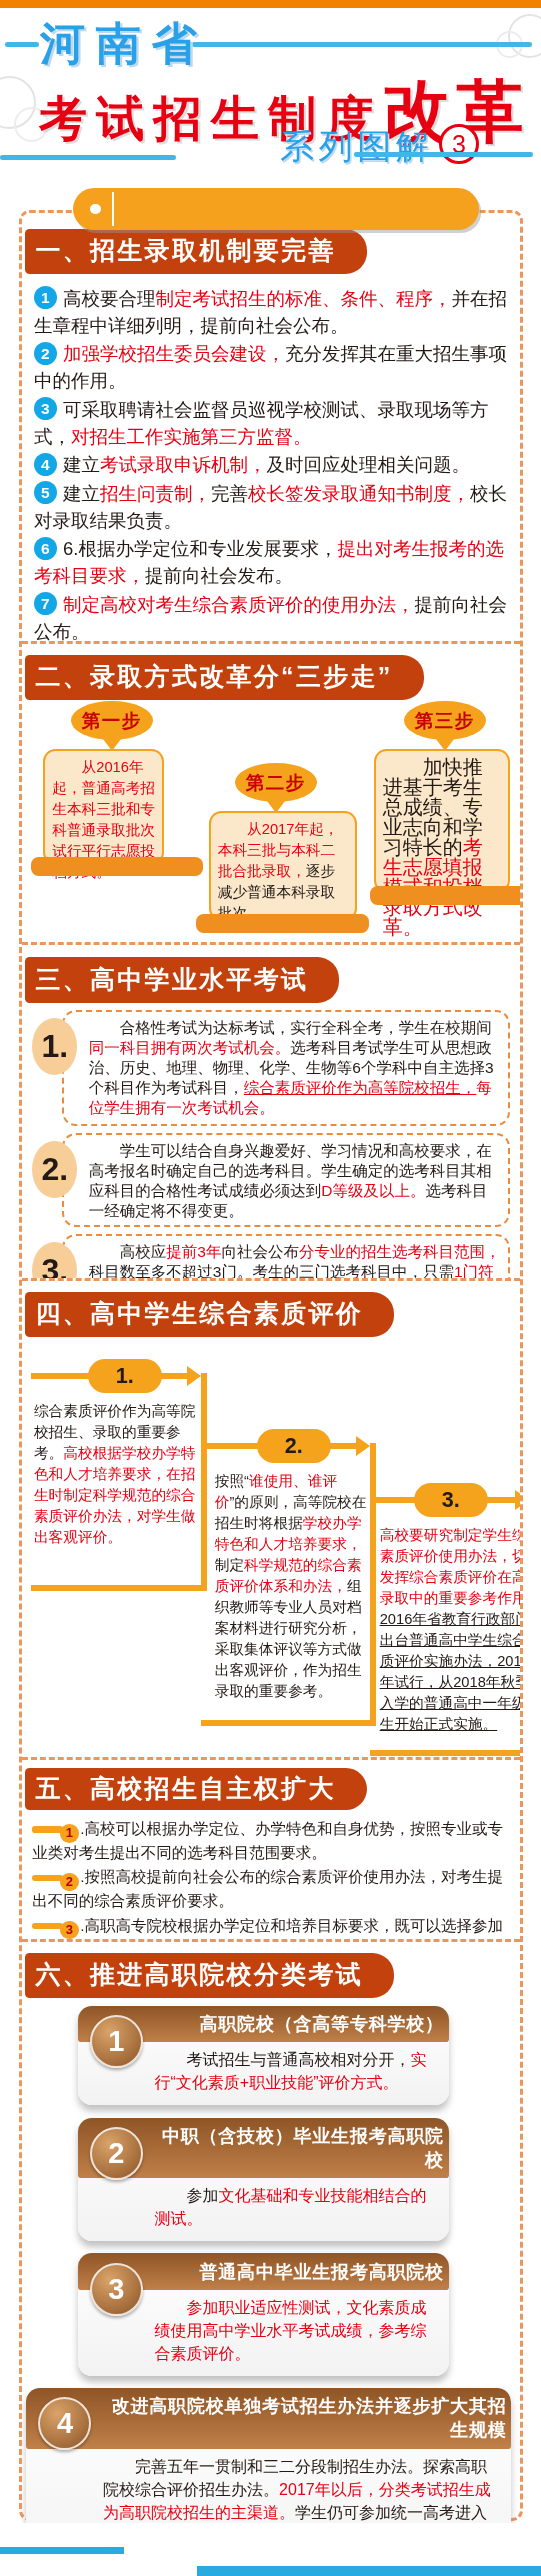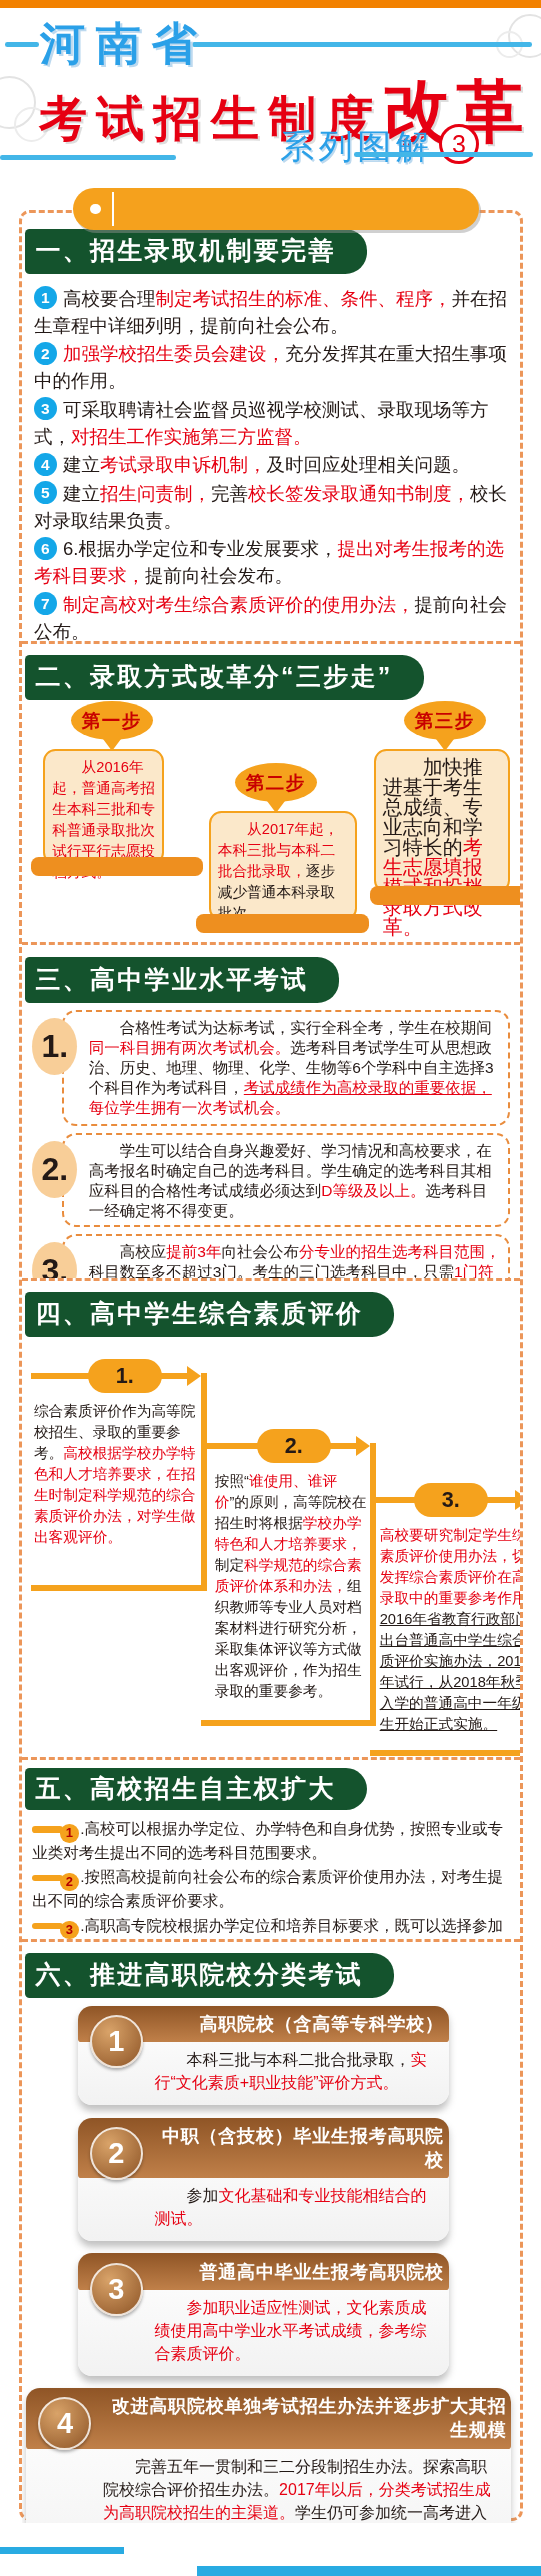--- a/index.html
+++ b/index.html
@@ -34,21 +34,21 @@
           border-radius:23px;z-index:5;box-shadow:2.3px 3.1px 0 rgba(150,150,150,.45);
           display:flex;align-items:center;}
   .banner .dot{width:10.8px;height:10.8px;border-radius:50%;background:#fff;margin-left:17px;}
   .banner .vsep{width:2.3px;height:34px;background:#fff;margin-left:10.8px;}
   .banner .btxt{flex:1;text-align:center;color:#fff;font-size:25.5px;font-weight:bold;letter-spacing:3.9px;}
   
   .frame{position:absolute;left:18.5px;top:210px;width:504px;height:2311px;box-sizing:border-box;
          border:3.9px dashed #EC9659;border-radius:10.8px;}
   .sec{box-sizing:border-box;border-bottom:3.9px dashed #EC9659;position:relative;overflow:hidden;}
   .sec:last-child{border-bottom:none;}
-  .sec-title{display:inline-block;background:#14532d;color:#fff;font-size:25px;font-weight:bold;
+  .sec-title{display:inline-block;background:#c2410c;color:#fff;font-size:25px;font-weight:bold;
              letter-spacing:2.3px;padding:5.4px 31px 7px 10.8px;border-radius:4.6px 21.6px 21.6px 4.6px;
              margin:10.8px 0 7.7px 3.1px;}
   .seg-black{color:#231916;}
   .seg-red{color:#E60012;}
   .seg-redu{color:#E60012;text-decoration:underline;}
   .seg-blacku{color:#231916;text-decoration:underline;}
   
   .s1{height:431px;}
   .s1 .sec-title{margin-top:15.5px;}
   .numlist{list-style:none;margin:3.1px 0 0 0;padding:0 10.8px 0 12.4px;font-size:18.5px;line-height:27px;}
@@ -175,21 +175,21 @@
         <div class="oval o3">第三步</div>
         <div class="stepcard c3s"><span class="seg-black">加快推进基于考生总成绩、专业志向和学习特长的</span><span class="seg-red">考生志愿填报模式和投档录取方式改革。</span></div>
         <div class="pedestal p3"></div>
       </div>
     </section>
 
     <section class="sec s3">
       <h2 class="sec-title">三、高中学业水平考试</h2>
       <div class="s3item">
         <span class="s3num">1.</span>
-        <div class="s3box b1"><span class="seg-black">合格性考试为达标考试，实行全科全考，学生在校期间</span><span class="seg-red">同一科目拥有两次考试机会。</span><span class="seg-black">选考科目考试学生可从思想政治、历史、地理、物理、化学、生物等6个学科中自主选择3个科目作为考试科目，</span><span class="seg-redu">考试成绩作为高校录取的重要依据，</span><span class="seg-red">每位学生拥有一次考试机会。</span></div>
+        <div class="s3box b1"><span class="seg-black">合格性考试为达标考试，实行全科全考，学生在校期间</span><span class="seg-red">同一科目拥有两次考试机会。</span><span class="seg-black">选考科目考试学生可从思想政治、历史、地理、物理、化学、生物等6个学科中自主选择3个科目作为考试科目，</span><span class="seg-redu">综合素质评价作为高等院校招生，</span><span class="seg-red">每位学生拥有一次考试机会。</span></div>
       </div>
       <div class="s3item">
         <span class="s3num">2.</span>
         <div class="s3box b2"><span class="seg-black">学生可以结合自身兴趣爱好、学习情况和高校要求，在高考报名时确定自己的选考科目。学生确定的选考科目其相应科目的合格性考试成绩必须达到</span><span class="seg-red">D等级及以上。</span><span class="seg-black">选考科目一经确定将不得变更。</span></div>
       </div>
       <div class="s3item">
         <span class="s3num">3.</span>
         <div class="s3box b3"><span class="seg-black">高校应</span><span class="seg-red">提前3年</span><span class="seg-black">向社会公布</span><span class="seg-red">分专业的招生选考科目范围，</span><span class="seg-black">科目数至多不超过3门。考生的三门选考科目中，只需</span><span class="seg-red">1门符合</span></div>
       </div>
     </section>
@@ -223,21 +223,21 @@
       <div class="s5item"><span class="dashmark"><i class="bar"></i><i class="circ">1</i></span><span class="rich"><span class="seg-black">.高校可以根据办学定位、办学特色和自身优势，按照专业或专业类对考生提出不同的选考科目范围要求。</span></span></div>
       <div class="s5item"><span class="dashmark"><i class="bar"></i><i class="circ">2</i></span><span class="rich"><span class="seg-black">.按照高校提前向社会公布的综合素质评价使用办法，对考生提出不同的综合素质评价要求。</span></span></div>
       <div class="s5item"><span class="dashmark"><i class="bar"></i><i class="circ">3</i></span><span class="rich"><span class="seg-black">.高职高专院校根据办学定位和培养目标要求，既可以选择参加统一高考招生，也可以选择参加高职分类考试招生，也可以两种方式都使用。</span></span></div>
     </section>
 
     <section class="sec s6">
       <h2 class="sec-title">六、推进高职院校分类考试</h2>
       <div class="card">
         <span class="cnum">1</span>
         <div class="card-h">高职院校（含高等专科学校）</div>
-        <div class="card-b"><span class="seg-black">本科三批与本科二批合批录取，</span><span class="seg-red">实行“文化素质+职业技能”评价方式。</span></div>
+        <div class="card-b"><span class="seg-black">考试招生与普通高校相对分开，</span><span class="seg-red">实行“文化素质+职业技能”评价方式。</span></div>
       </div>
       <div class="card">
         <span class="cnum">2</span>
         <div class="card-h">中职（含技校）毕业生报考高职院校</div>
         <div class="card-b"><span class="seg-black">参加</span><span class="seg-red">文化基础和专业技能相结合的测试。</span></div>
       </div>
       <div class="card">
         <span class="cnum">3</span>
         <div class="card-h">普通高中毕业生报考高职院校</div>
         <div class="card-b"><span class="seg-red">参加职业适应性测试，文化素质成绩使用高中学业水平考试成绩，参考综合素质评价。</span></div>

